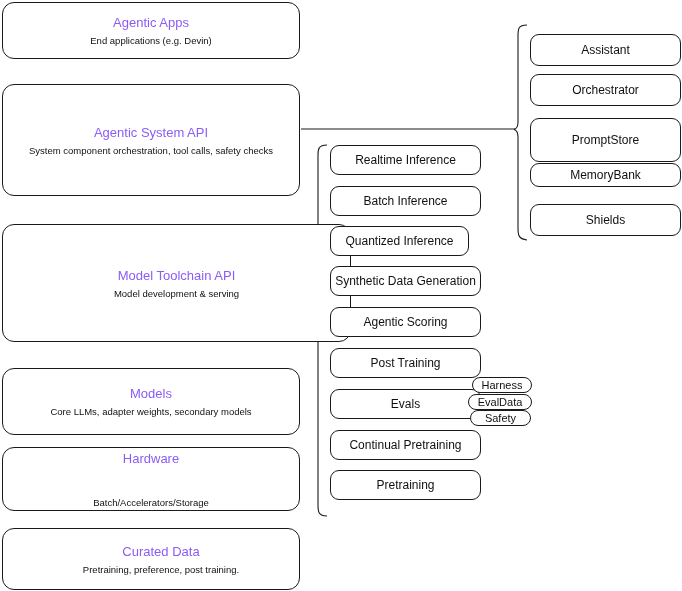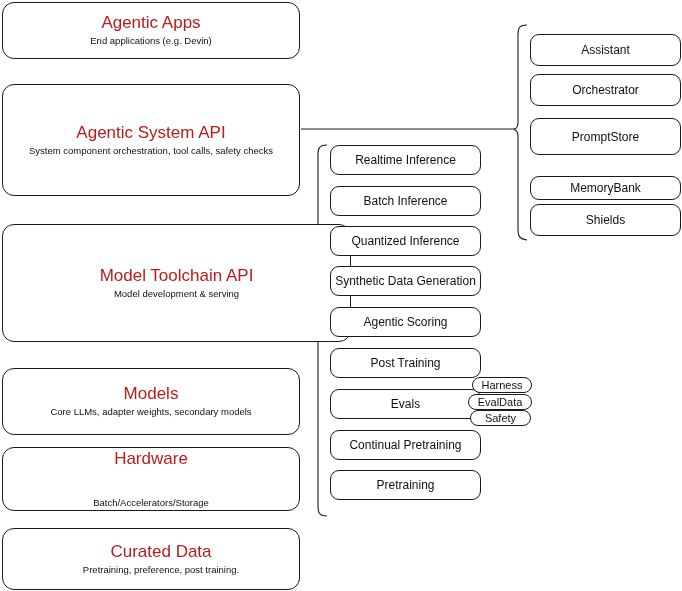--- a/index.html
+++ b/index.html
@@ -34,23 +34,23 @@
     justify-content: center;
     text-align: center;
   }
 
   
   .layer {
     border-radius: 12px;
     padding: 4px 8px;
   }
   .layer .title {
-    font-size: 17px;
+    font-size: 13px;
     line-height: 17px;
-    color: #b91c1c;
+    color: #8b5cf6;
   }
   .layer .subtitle {
     font-size: 9.5px;
     line-height: 13px;
     color: #101010;
     margin-top: 3px;
   }
 
   
   .cap {
@@ -144,21 +144,21 @@
   </div>
 
   <div class="node cap" style="left:330px; top:145px; width:151px; height:30px;">
     <span>Realtime Inference</span>
   </div>
 
   <div class="node cap" style="left:330px; top:186px; width:151px; height:30px;">
     <span>Batch Inference</span>
   </div>
 
-  <div class="node cap" style="left:330px; top:226px; width:151px; height:30px;">
+  <div class="node cap" style="left:330px; top:226px; width:139px; height:30px;">
     <span>Quantized Inference</span>
   </div>
 
   <div class="node cap" style="left:330px; top:266px; width:151px; height:30px;">
     <span>Synthetic Data Generation</span>
   </div>
 
   <div class="node cap" style="left:330px; top:307px; width:151px; height:30px;">
     <span>Agentic Scoring</span>
   </div>
@@ -192,25 +192,25 @@
   </div>
 
   <div class="node cap" style="left:530px; top:34px; width:151px; height:32px;">
     <span>Assistant</span>
   </div>
 
   <div class="node cap" style="left:530px; top:74px; width:151px; height:32px;">
     <span>Orchestrator</span>
   </div>
 
-  <div class="node cap" style="left:530px; top:118px; width:151px; height:37px;">
+  <div class="node cap" style="left:530px; top:118px; width:151px; height:44px;">
     <span>PromptStore</span>
   </div>
 
-  <div class="node cap" style="left:530px; top:176px; width:151px; height:24px;">
+  <div class="node cap" style="left:530px; top:163px; width:151px; height:24px;">
     <span>MemoryBank</span>
   </div>
 
   <div class="node cap" style="left:530px; top:204px; width:151px; height:32px;">
     <span>Shields</span>
   </div>
 
 </div>
 
 </body></html>

